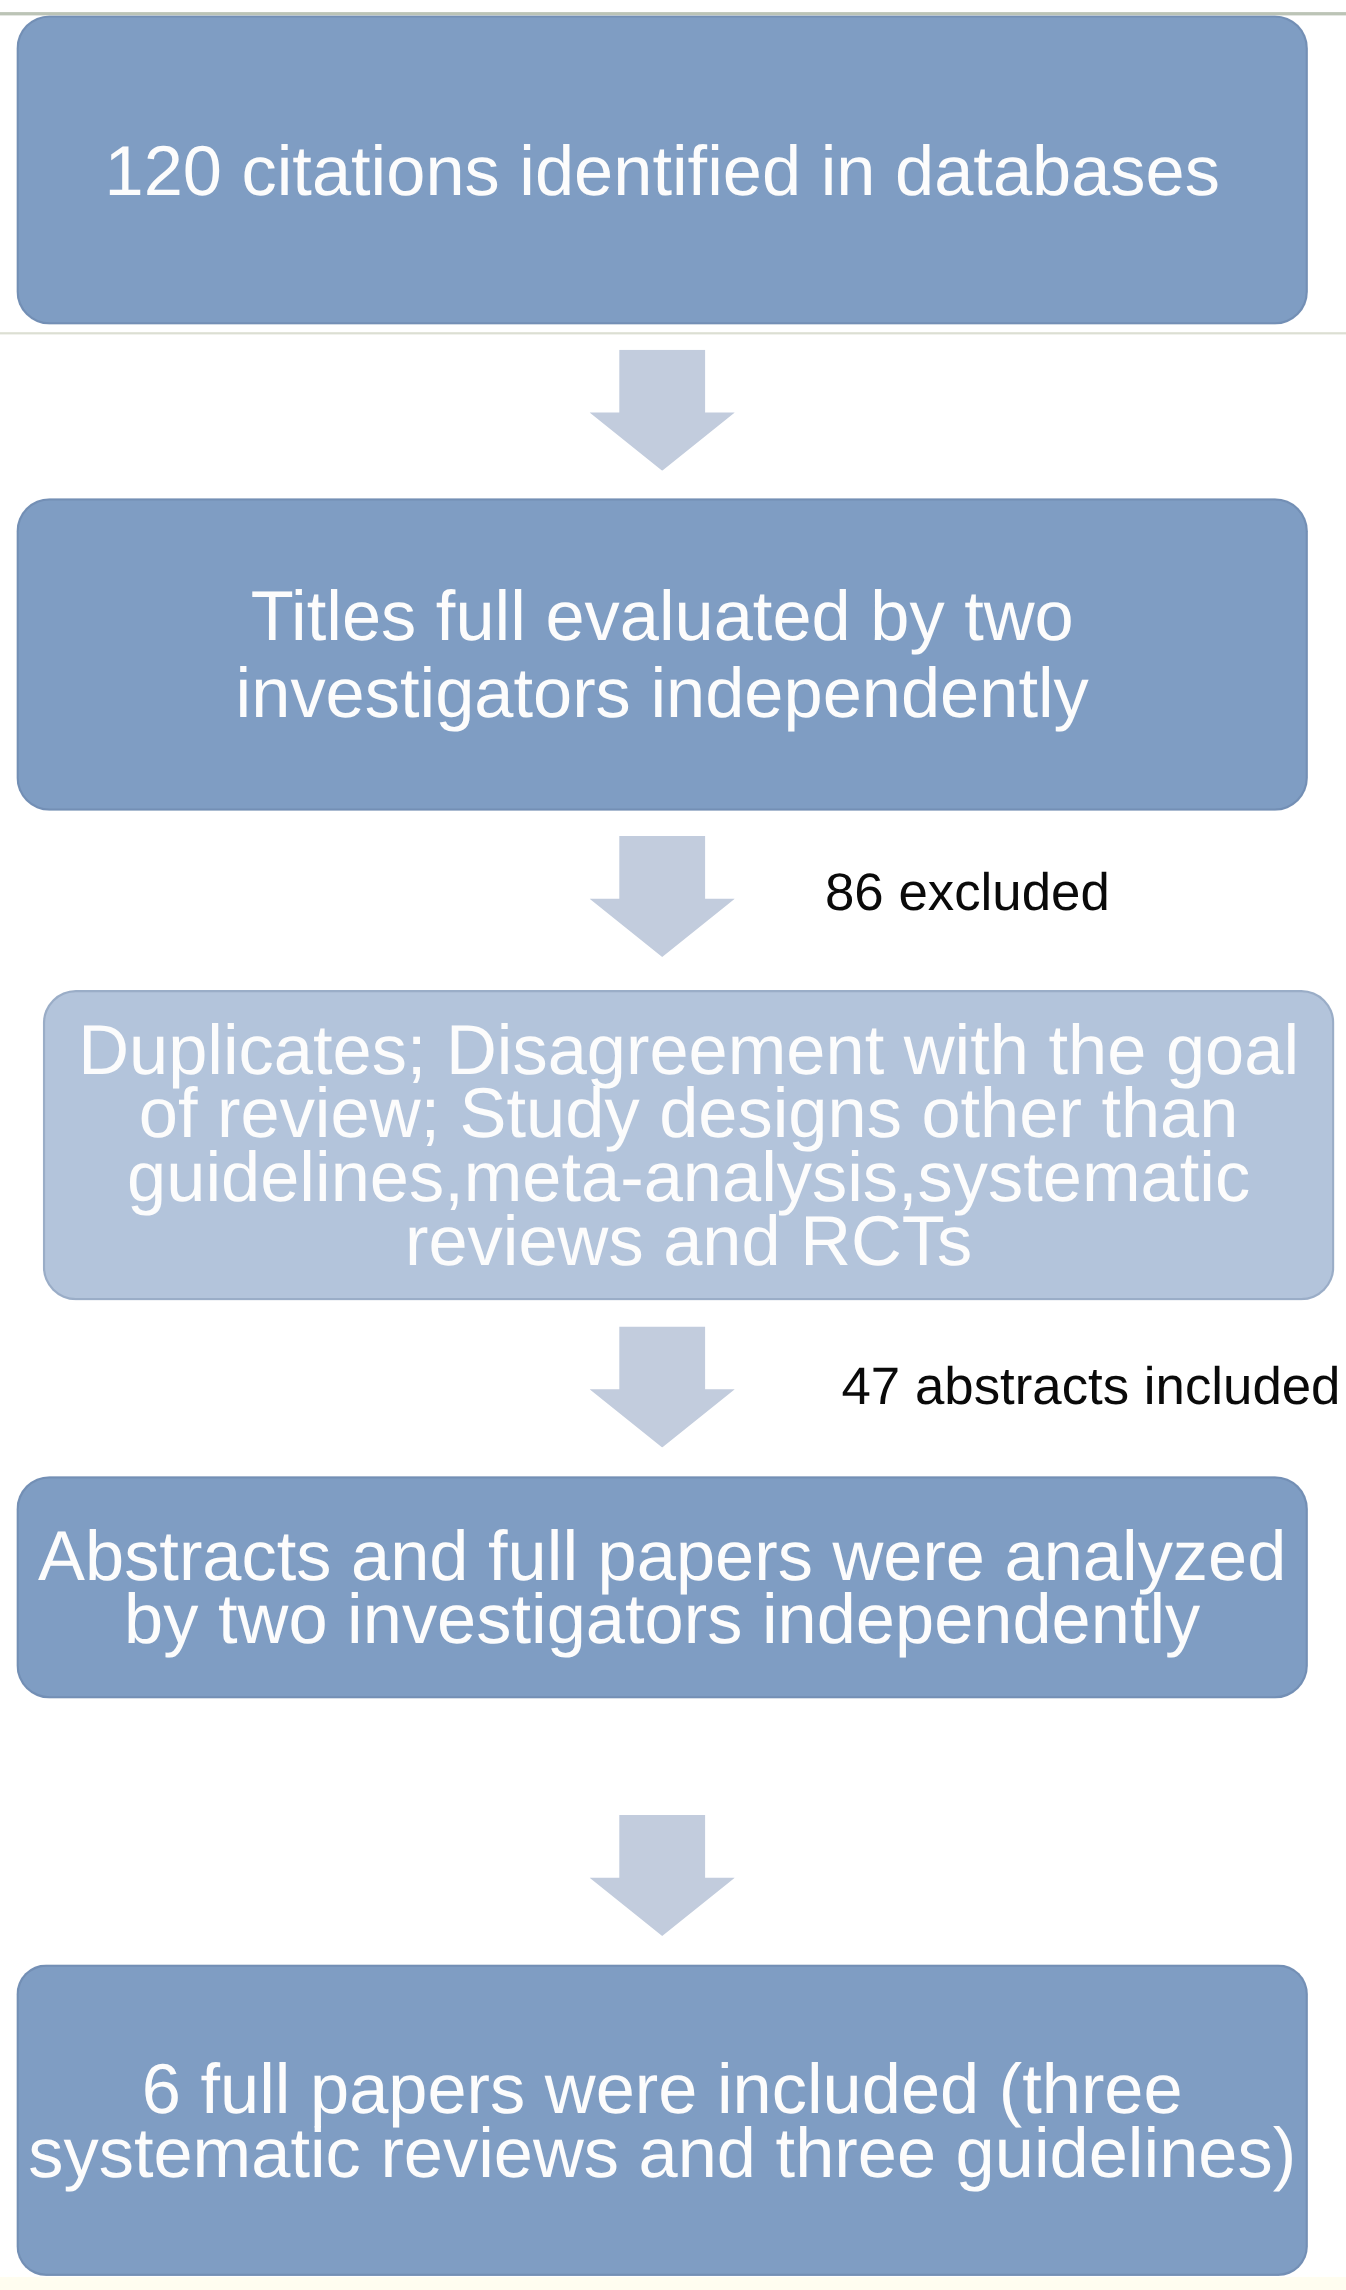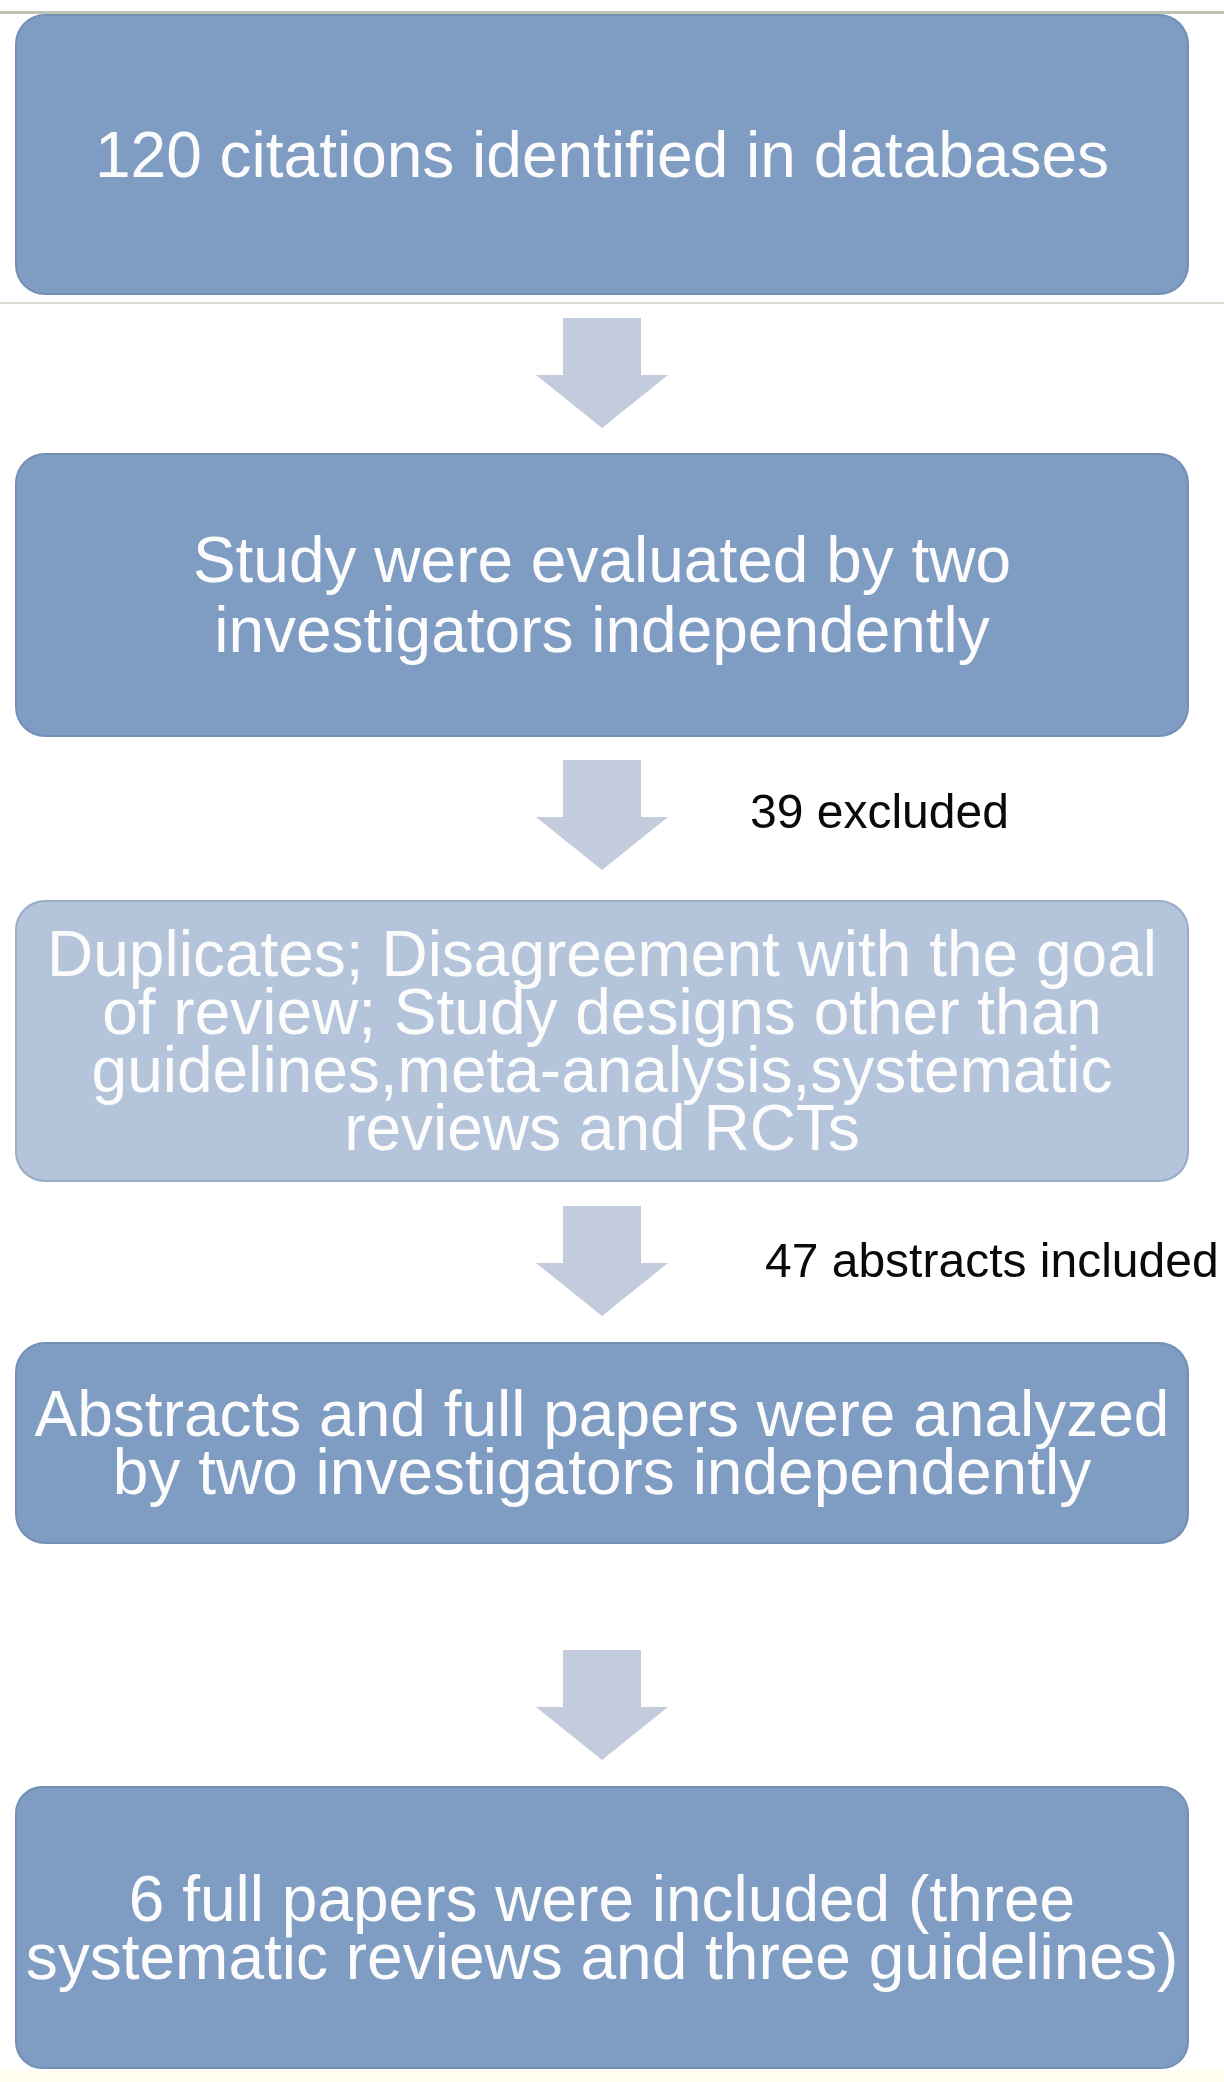--- a/index.html
+++ b/index.html
@@ -33,21 +33,21 @@
     align-items: center;
     justify-content: center;
     text-align: center;
     color: var(--box-text, #fcfcfc);
     font-size: 64px;
     line-height: 58px;
     border: 2px solid rgba(80, 105, 140, 0.25);
   }
   .flow-box .box-text { white-space: pre-line; }
   .box-dark  { background: var(--box-dark, #7f9dc3); }
-  .box-light { background: var(--box-light, #b3c4db); }
+  .box-light { background: var(--box-light, #b3c4db); margin-left: 24px; }
   .box-1 { top: 14px;   height: 281px; }
   .box-2 { top: 453px;  height: 284px; line-height: 70px; }
   .box-3 { top: 900px;  height: 282px; }
   .box-4 { top: 1342px; height: 202px; }
   .box-5 { top: 1786px; height: 283px; border-radius: 27px; }
   .down-arrow {
     position: absolute;
     left: 536px;
     width: 132px;
     height: 110px;
@@ -85,29 +85,29 @@
 
   <div class="flow-box box-dark box-1">
     <span class="box-text">120 citations identified in databases</span>
   </div>
 
   <svg class="down-arrow arrow-1" viewBox="0 0 132 110" xmlns="http://www.w3.org/2000/svg">
     <polygon points="27,0 105,0 105,57 132,57 66,110 0,57 27,57"></polygon>
   </svg>
 
   <div class="flow-box box-dark box-2">
-    <span class="box-text">Study were evaluated by two
+    <span class="box-text">Titles full evaluated by two
 investigators independently</span>
   </div>
 
   <svg class="down-arrow arrow-2" viewBox="0 0 132 110" xmlns="http://www.w3.org/2000/svg">
     <polygon points="27,0 105,0 105,57 132,57 66,110 0,57 27,57"></polygon>
   </svg>
 
-  <div class="annotation annotation-excluded">39 excluded</div>
+  <div class="annotation annotation-excluded">86 excluded</div>
 
   <div class="flow-box box-light box-3">
     <span class="box-text">Duplicates; Disagreement with the goal
 of review; Study designs other than
 guidelines,meta-analysis,systematic
 reviews and RCTs</span>
   </div>
 
   <svg class="down-arrow arrow-3" viewBox="0 0 132 110" xmlns="http://www.w3.org/2000/svg">
     <polygon points="27,0 105,0 105,57 132,57 66,110 0,57 27,57"></polygon>

